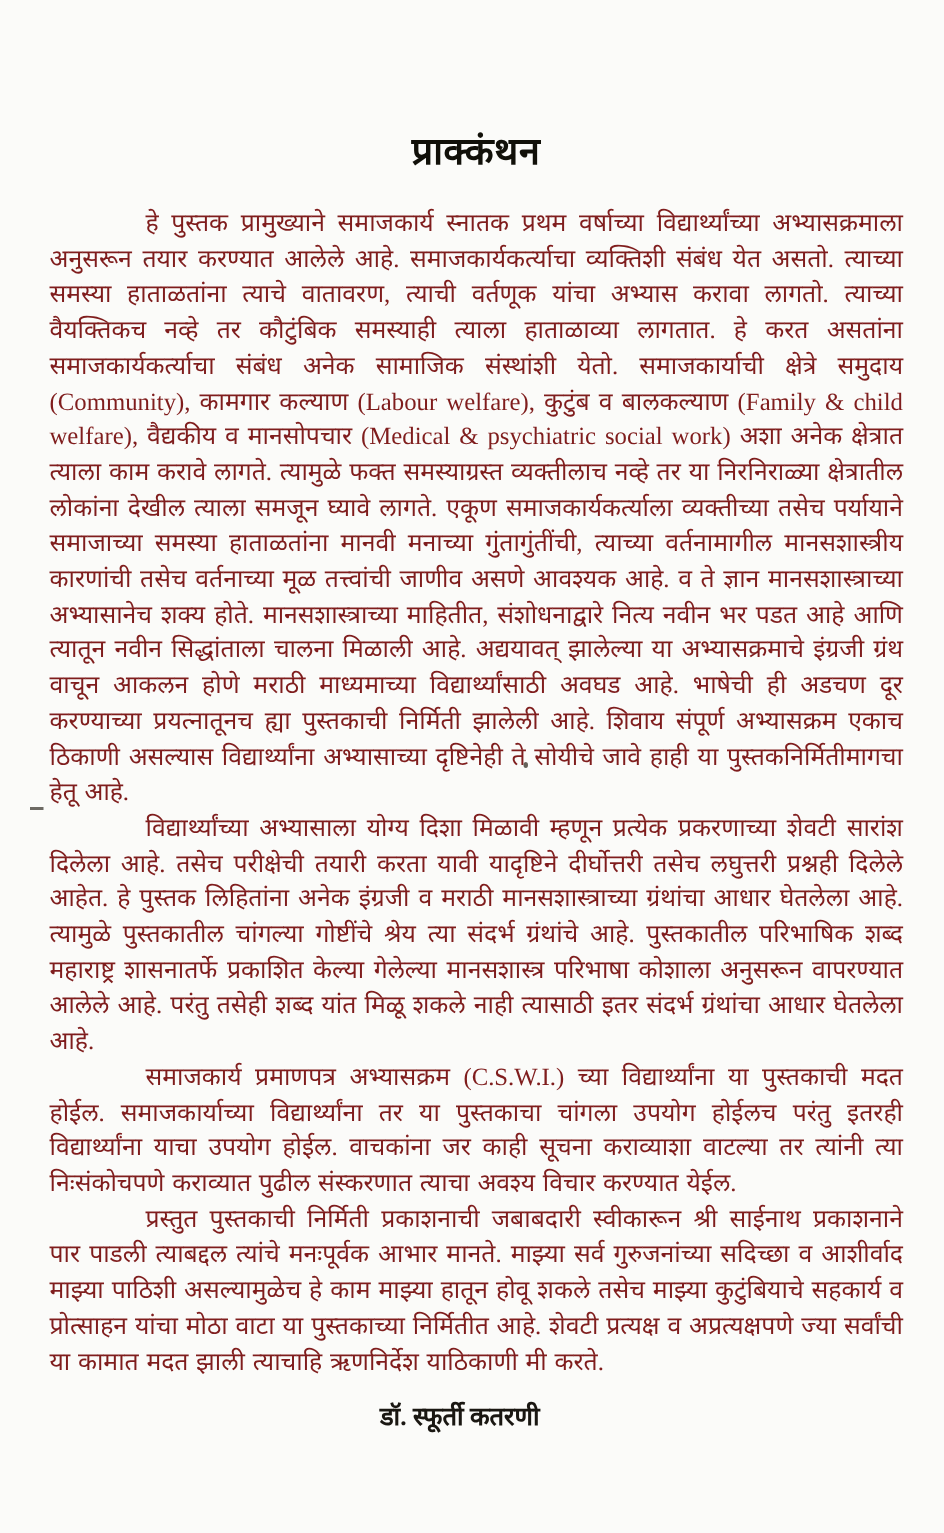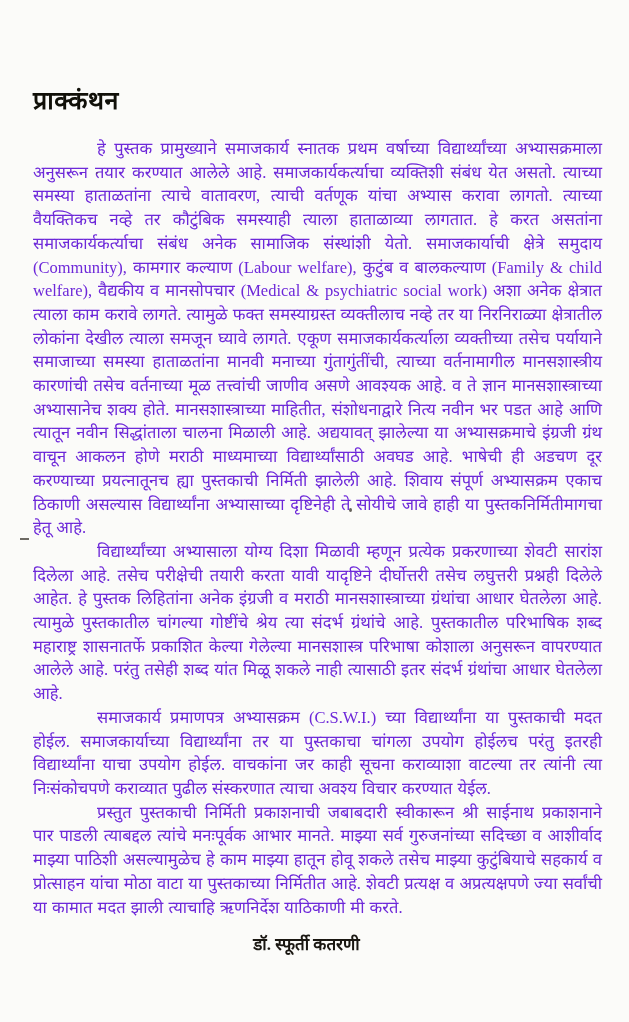--- a/index.html
+++ b/index.html
@@ -16,37 +16,37 @@
     overflow: hidden;
   }
   .page {
     position: absolute;
     inset: 0;
     padding: 0 27px 0 33px;
     box-sizing: border-box;
   }
   .title {
     margin: 82px 0 0 0;
-    text-align: left;
+    text-align: center;
     font-size: 25px;
     font-weight: 700;
     letter-spacing: 0.5px;
     color: #111009;
   }
   .body-text {
     margin-top: 21px;
   }
   .para {
     margin: 0;
     font-size: 16.5px;
     line-height: 23.7px;
     text-align: justify;
     text-indent: 64px;
     word-spacing: 1px;
-    color: #6d28d9;
+    color: #7f1d1d;
   }
   .signature {
     margin-top: 13px;
     padding-right: 22px;
     text-align: center;
     font-size: 17px;
     font-weight: 600;
     color: #1a1712;
   }
   

